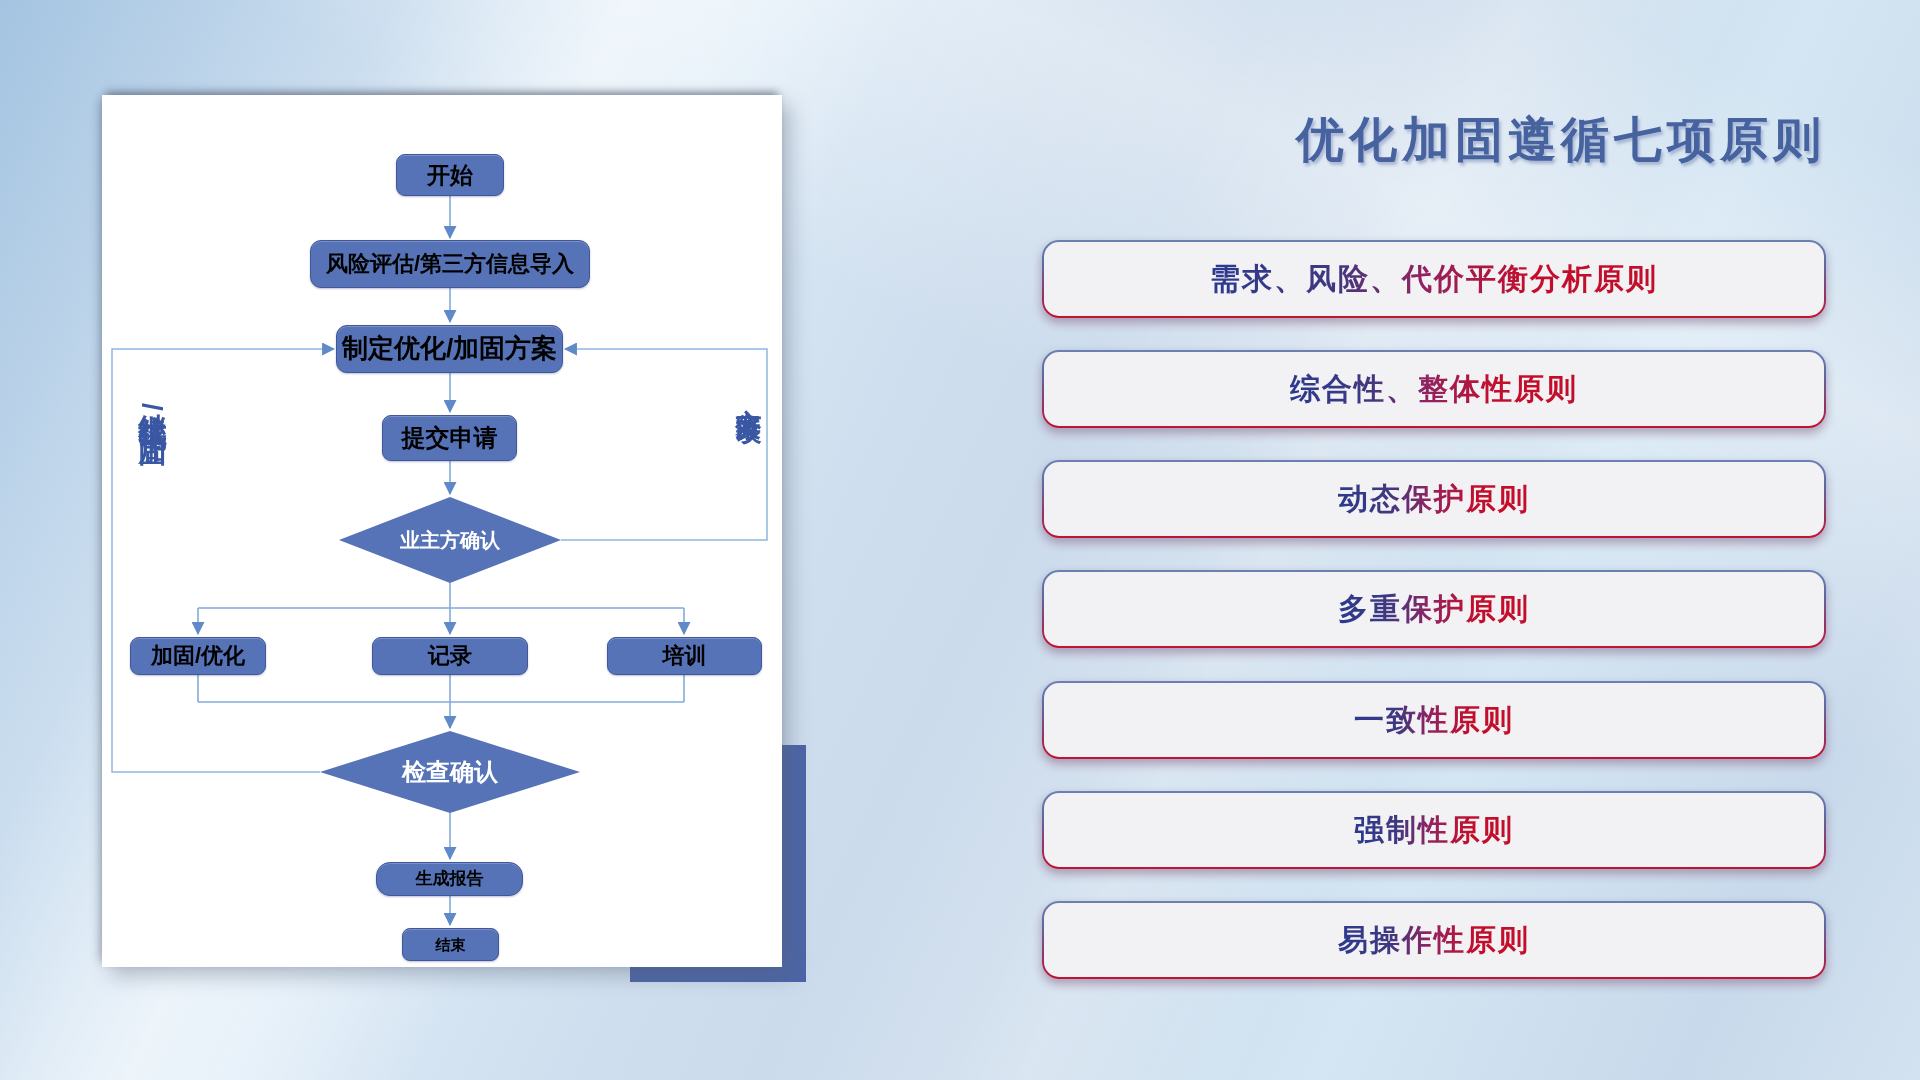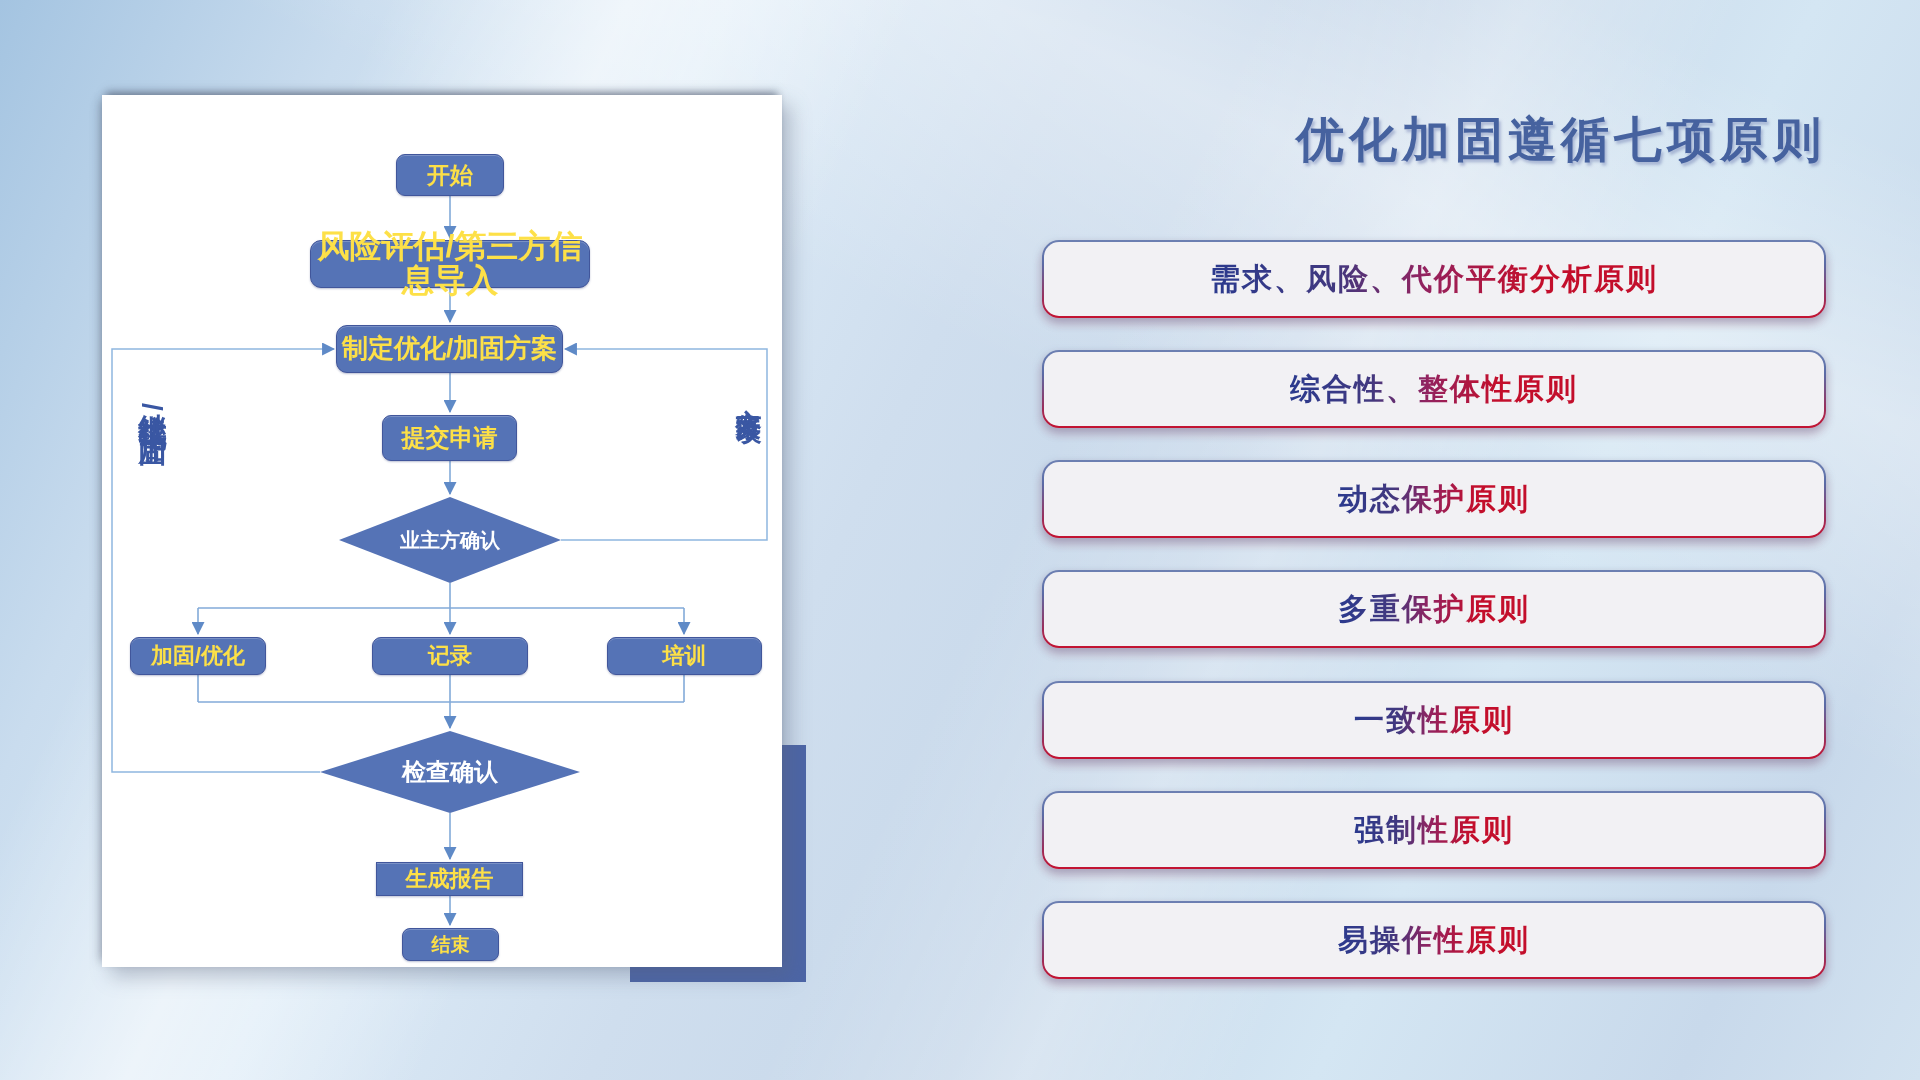--- a/index.html
+++ b/index.html
@@ -25,21 +25,21 @@
     background:#ffffff; z-index:2;
     box-shadow: 0 -7px 8px -4px rgba(80,90,110,.65),
                 -7px 0 9px -5px rgba(80,90,110,.40),
                 9px 10px 18px rgba(90,100,125,.35);
   }
   .card svg{ position:absolute; left:0; top:0; }
 
   .fnode{
     position:absolute; display:flex; align-items:center; justify-content:center;
     background:#5573b6; border:1px solid #41569b; border-radius:9px;
-    color:#fde047; font-weight:bold; text-align:center; line-height:1.05;
+    color:#000000; font-weight:bold; text-align:center; line-height:1.05;
     box-shadow: inset 0 1px 0 rgba(255,255,255,.22), 0 1px 2px rgba(60,75,130,.35);
     z-index:3;
   }
   .fdiamond{
     position:absolute; display:flex; align-items:center; justify-content:center;
     background:#5573b6; color:#fff; font-weight:bold; z-index:3;
     clip-path:polygon(50% 0,100% 50%,50% 100%,0 50%);
   }
   .vlabel{
     position:absolute; writing-mode:vertical-rl; color:#3a57a3; font-weight:bold;
@@ -101,39 +101,39 @@
       <path d="M348,801 V830" marker-end="url(#arrow)"></path>
     </g>
     <g stroke="#8fb6e0" stroke-width="1.5" fill="none" stroke-linejoin="miter">
       <path d="M218,677 H10 V254 H232" marker-end="url(#arrow)"></path>
       <path d="M459,445 H665 V254 H463" marker-end="url(#arrow)"></path>
     </g>
   </svg>
 
   <div class="fnode" style="left:294px;top:59px;width:108px;height:42px;font-size:23px;">开始</div>
 
-  <div class="fnode" style="left:208px;top:145px;width:280px;height:48px;font-size:32px;border-radius:11px;">风险评估/第三方信息导入</div>
+  <div class="fnode" style="left:208px;top:145px;width:280px;height:48px;font-size:22px;border-radius:11px;">风险评估/第三方信息导入</div>
 
   <div class="fnode" style="left:234px;top:230px;width:227px;height:48px;font-size:26px;border-radius:11px;text-align:right;">制定优化/加固方案</div>
 
   <div class="fnode" style="left:280px;top:320px;width:135px;height:46px;font-size:24px;">提交申请</div>
 
   <div class="fdiamond" style="left:237px;top:402px;width:222px;height:86px;font-size:20px;">业主方确认</div>
 
   <div class="fnode" style="left:28px;top:542px;width:136px;height:38px;font-size:22px;">加固/优化</div>
 
   <div class="fnode" style="left:270px;top:542px;width:156px;height:38px;font-size:22px;">记录</div>
 
   <div class="fnode" style="left:505px;top:542px;width:155px;height:38px;font-size:22px;">培训</div>
 
   <div class="fdiamond" style="left:218px;top:636px;width:260px;height:82px;font-size:24px;">检查确认</div>
 
-  <div class="fnode" style="left:274px;top:767px;width:147px;height:34px;font-size:22px;border-radius:0;">生成报告</div>
+  <div class="fnode" style="left:274px;top:767px;width:147px;height:34px;font-size:17px;border-radius:14px;">生成报告</div>
 
-  <div class="fnode" style="left:300px;top:833px;width:97px;height:33px;font-size:19px;border-radius:8px;">结束</div>
+  <div class="fnode" style="left:300px;top:833px;width:97px;height:33px;font-size:15px;border-radius:8px;">结束</div>
 
   <div class="vlabel" style="left:31px;top:296px;font-size:28px;">继续优化/加固</div>
 
   <div class="vlabel" style="left:630px;top:293px;font-size:26px;">方案修改</div>
 </div>
 
 <div>
   <div class="panel-title">优化加固遵循七项原则</div>
 
   <div class="p-box" style="top:240px;">

